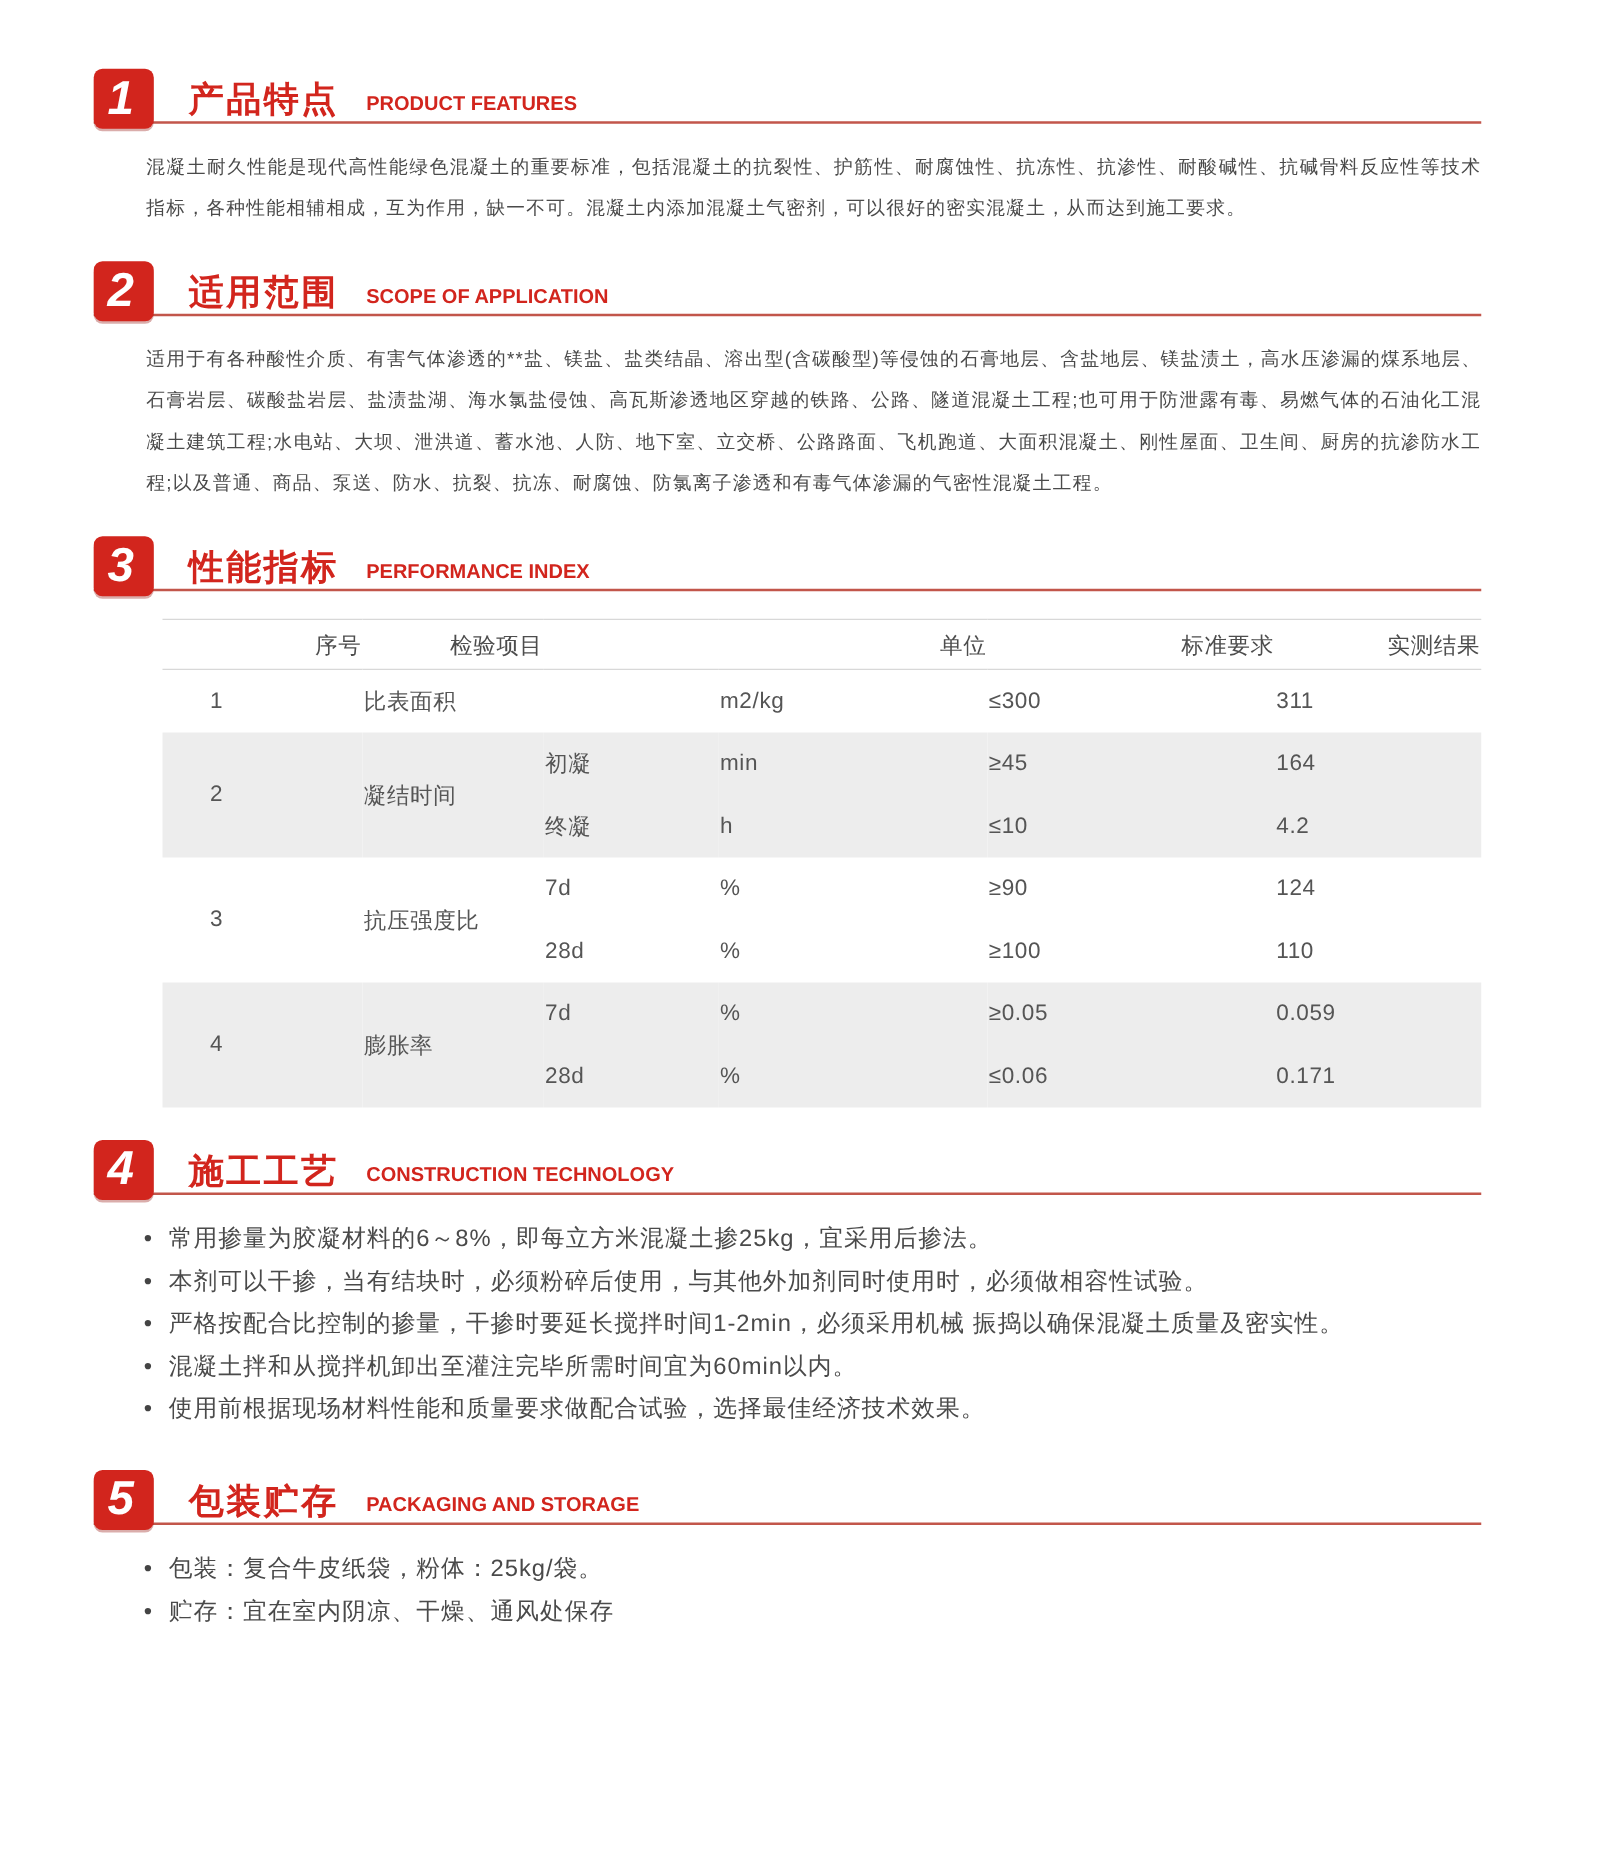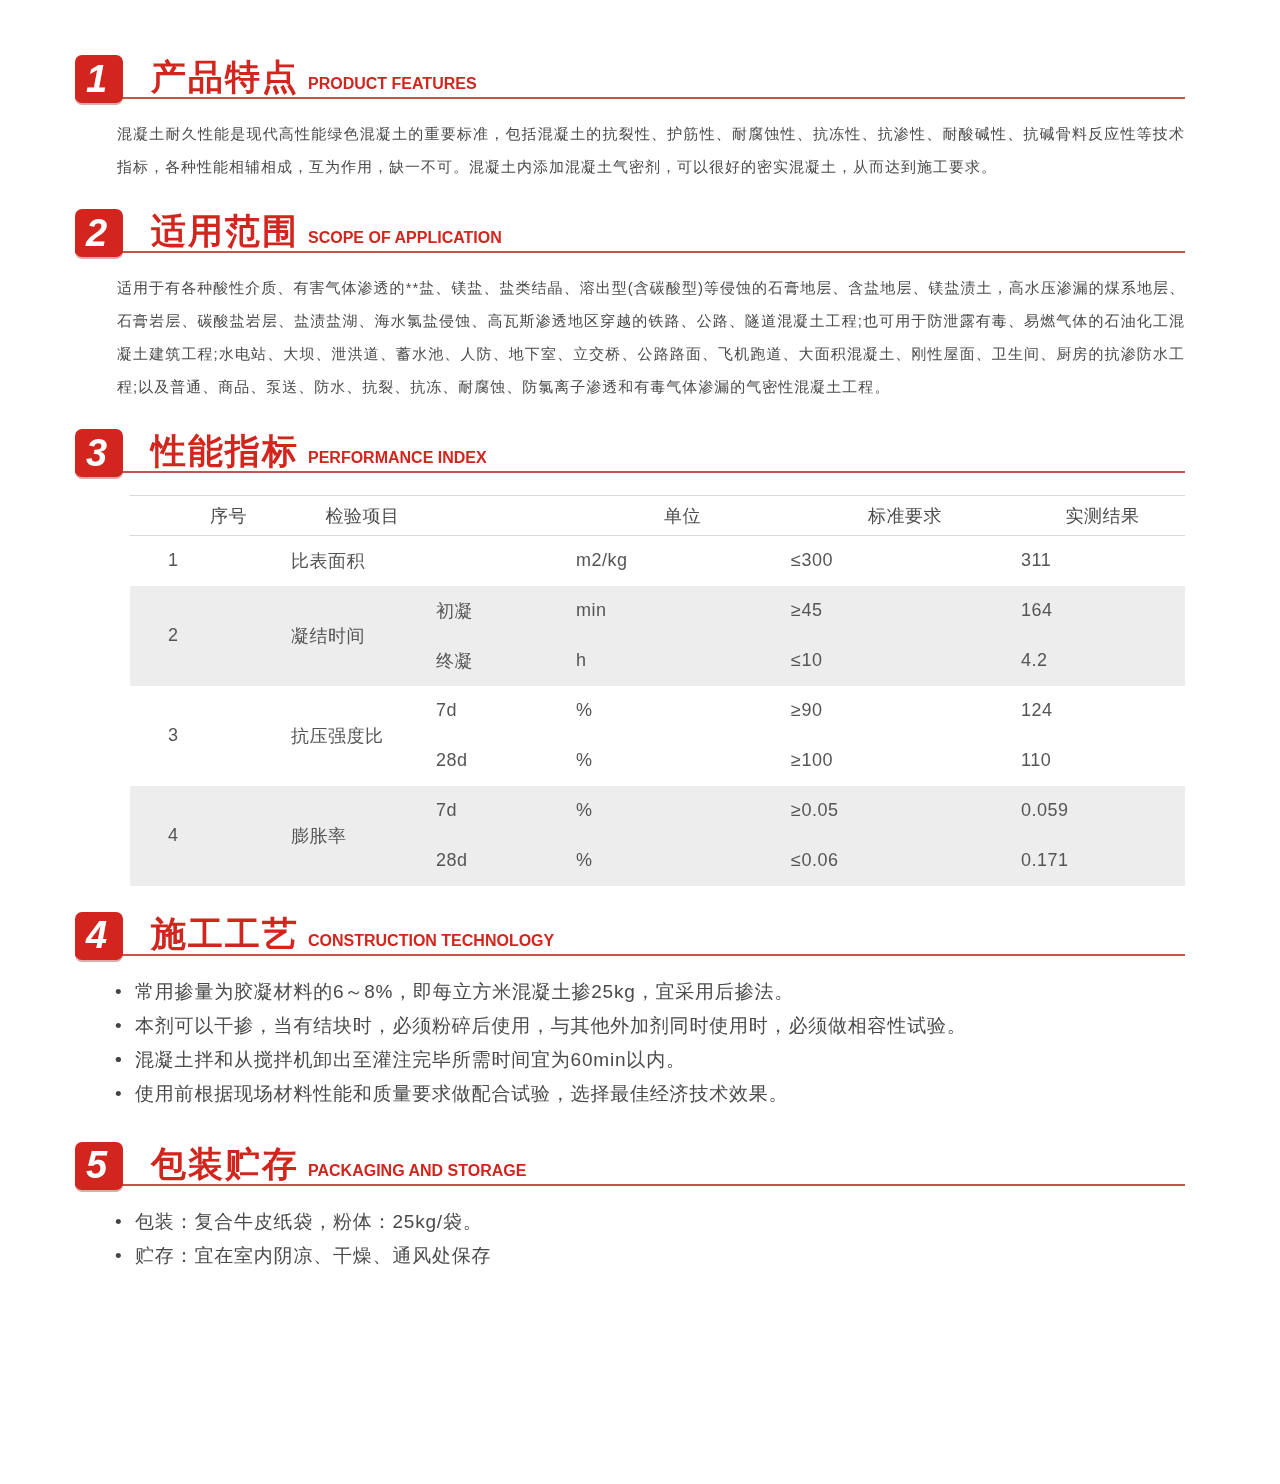--- a/index.html
+++ b/index.html
@@ -41,25 +41,25 @@
     display:flex;
     align-items:center;
     justify-content:center;
     padding-right:5px;
     margin-bottom:-6px;
     box-shadow:0 2px 0 rgba(150,20,15,.35);
     flex:0 0 auto;
   }
   .title-zh{
     color:var(--accent);
-    font-size:35px;
+    font-size:28px;
     font-weight:bold;
     letter-spacing:2px;
     line-height:1;
-    margin:0 0 3px 28px;
+    margin:0 13px 3px 28px;
   }
   .title-en{
     color:var(--accent);
     font-size:16px;
     font-weight:bold;
     letter-spacing:0;
     line-height:1;
     margin:0 0 5px 9px;
     white-space:nowrap;
   }
@@ -94,21 +94,21 @@
   .perf-table{
     margin:22px 0 26px 55px;
     width:1055px;
     border-collapse:collapse;
     font-size:18px;
     color:var(--table-text);
     letter-spacing:0.5px;
   }
   .perf-table th{
     font-weight:normal;
-    text-align:center;
+    text-align:right;
     height:40px;
     border-top:1px solid #d8d8d8;
     border-bottom:1px solid #d8d8d8;
     color:#4d4d4d;
   }
   .perf-table td{
     text-align:left;
     vertical-align:middle;
     height:50px;
   }
@@ -222,21 +222,21 @@
 
   <div class="section">
     <div class="sec-header">
       <div class="num-badge">4</div>
       <h2 class="title-zh">施工工艺</h2>
       <span class="title-en">CONSTRUCTION TECHNOLOGY</span>
     </div>
     <ul class="bullets">
       <li><span class="dot"></span><span>常用掺量为胶凝材料的6～8%，即每立方米混凝土掺25kg，宜采用后掺法。</span></li>
       <li><span class="dot"></span><span>本剂可以干掺，当有结块时，必须粉碎后使用，与其他外加剂同时使用时，必须做相容性试验。</span></li>
-      <li><span class="dot"></span></li>
+      <li><span class="dot"></span><span>严格按配合比控制的掺量，干掺时要延长搅拌时间1-2min，必须采用机械 振捣以确保混凝土质量及密实性。</span></li>
       <li><span class="dot"></span><span>混凝土拌和从搅拌机卸出至灌注完毕所需时间宜为60min以内。</span></li>
       <li><span class="dot"></span><span>使用前根据现场材料性能和质量要求做配合试验，选择最佳经济技术效果。</span></li>
     </ul>
   </div>
 
   <div class="section">
     <div class="sec-header">
       <div class="num-badge">5</div>
       <h2 class="title-zh">包装贮存</h2>
       <span class="title-en">PACKAGING AND STORAGE</span>

